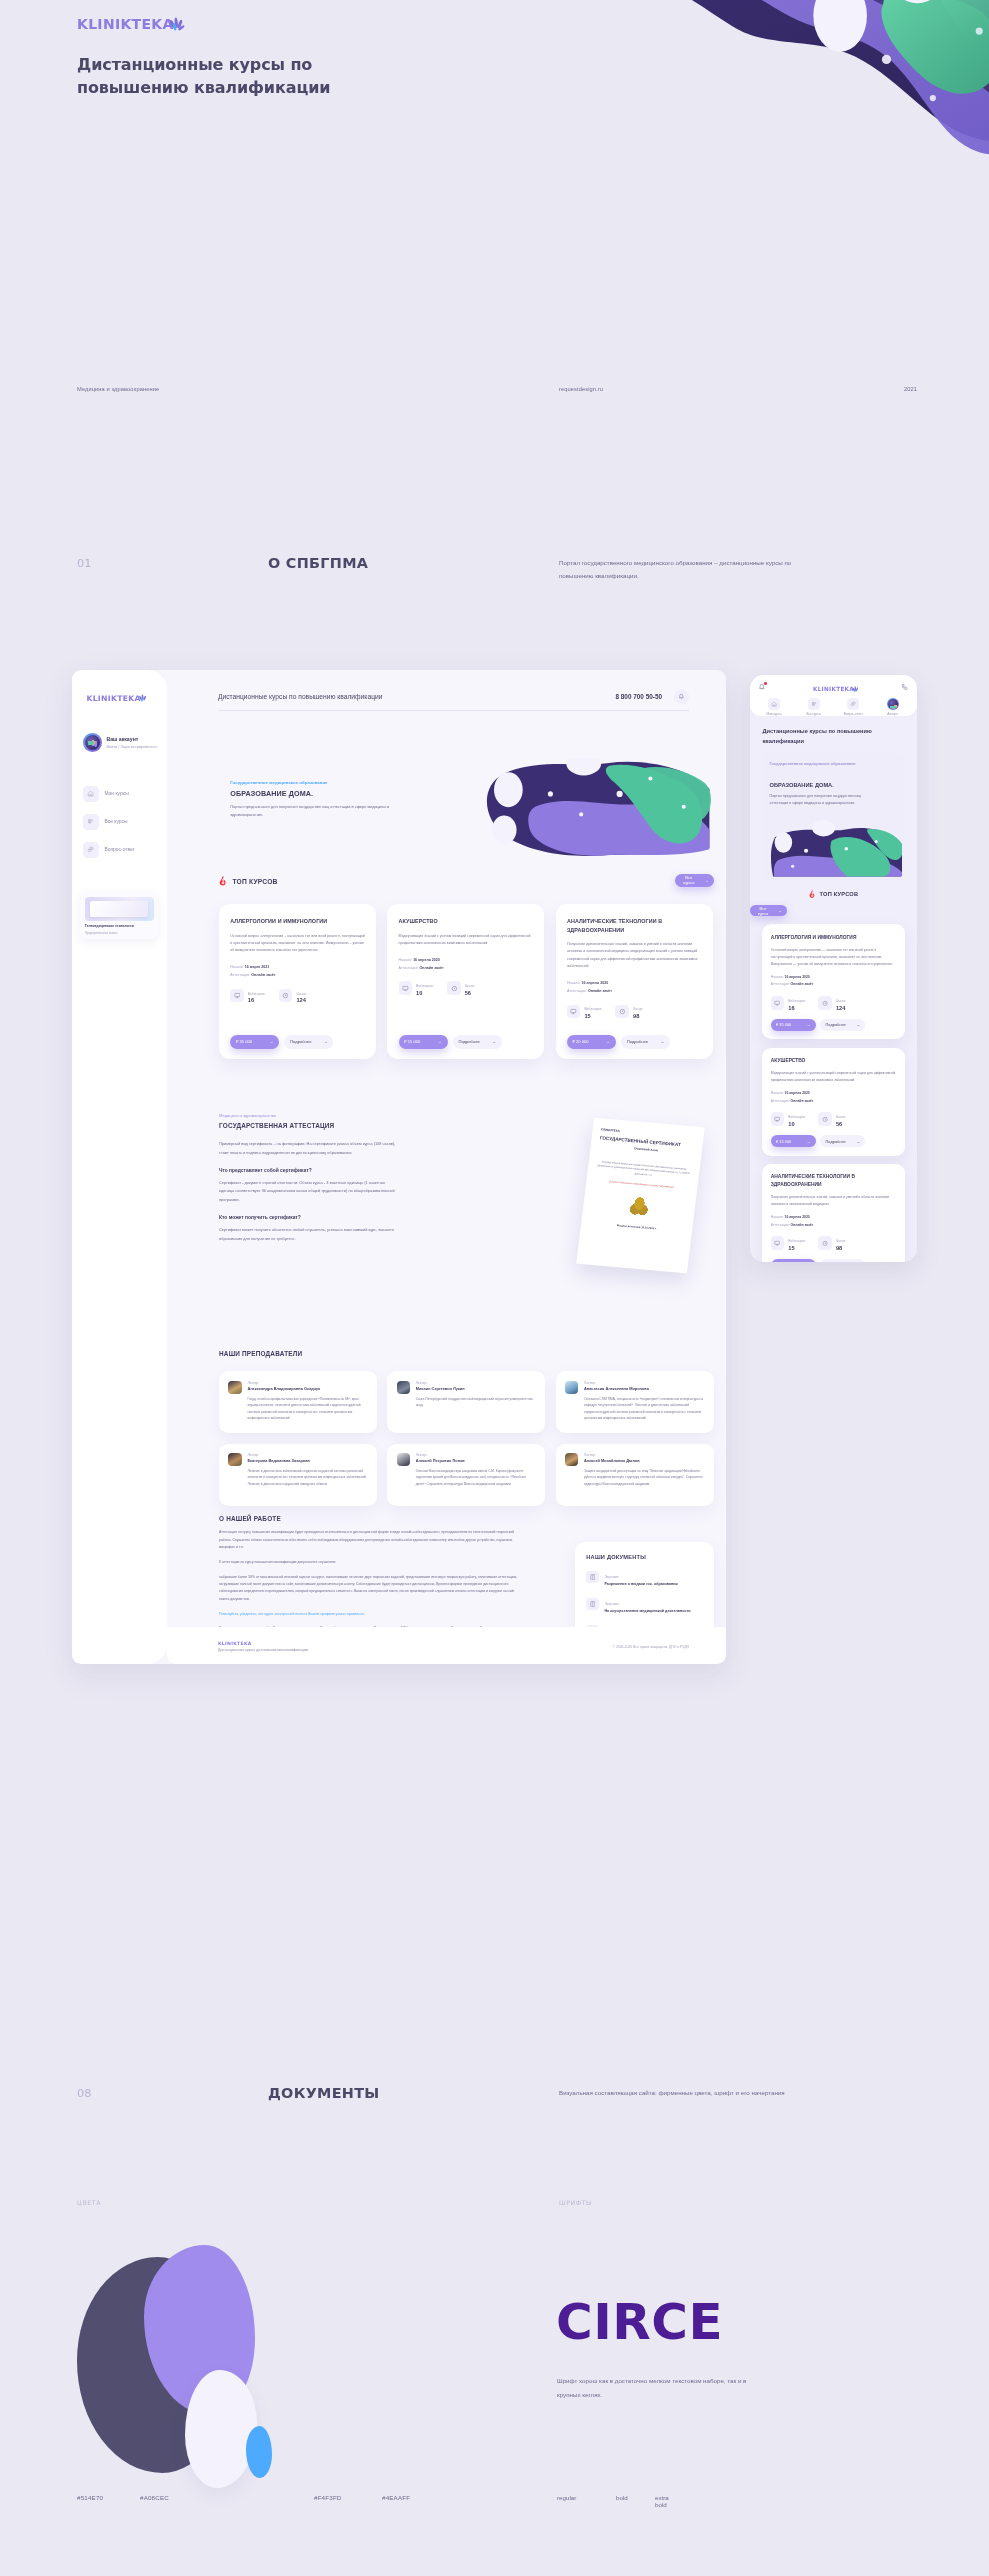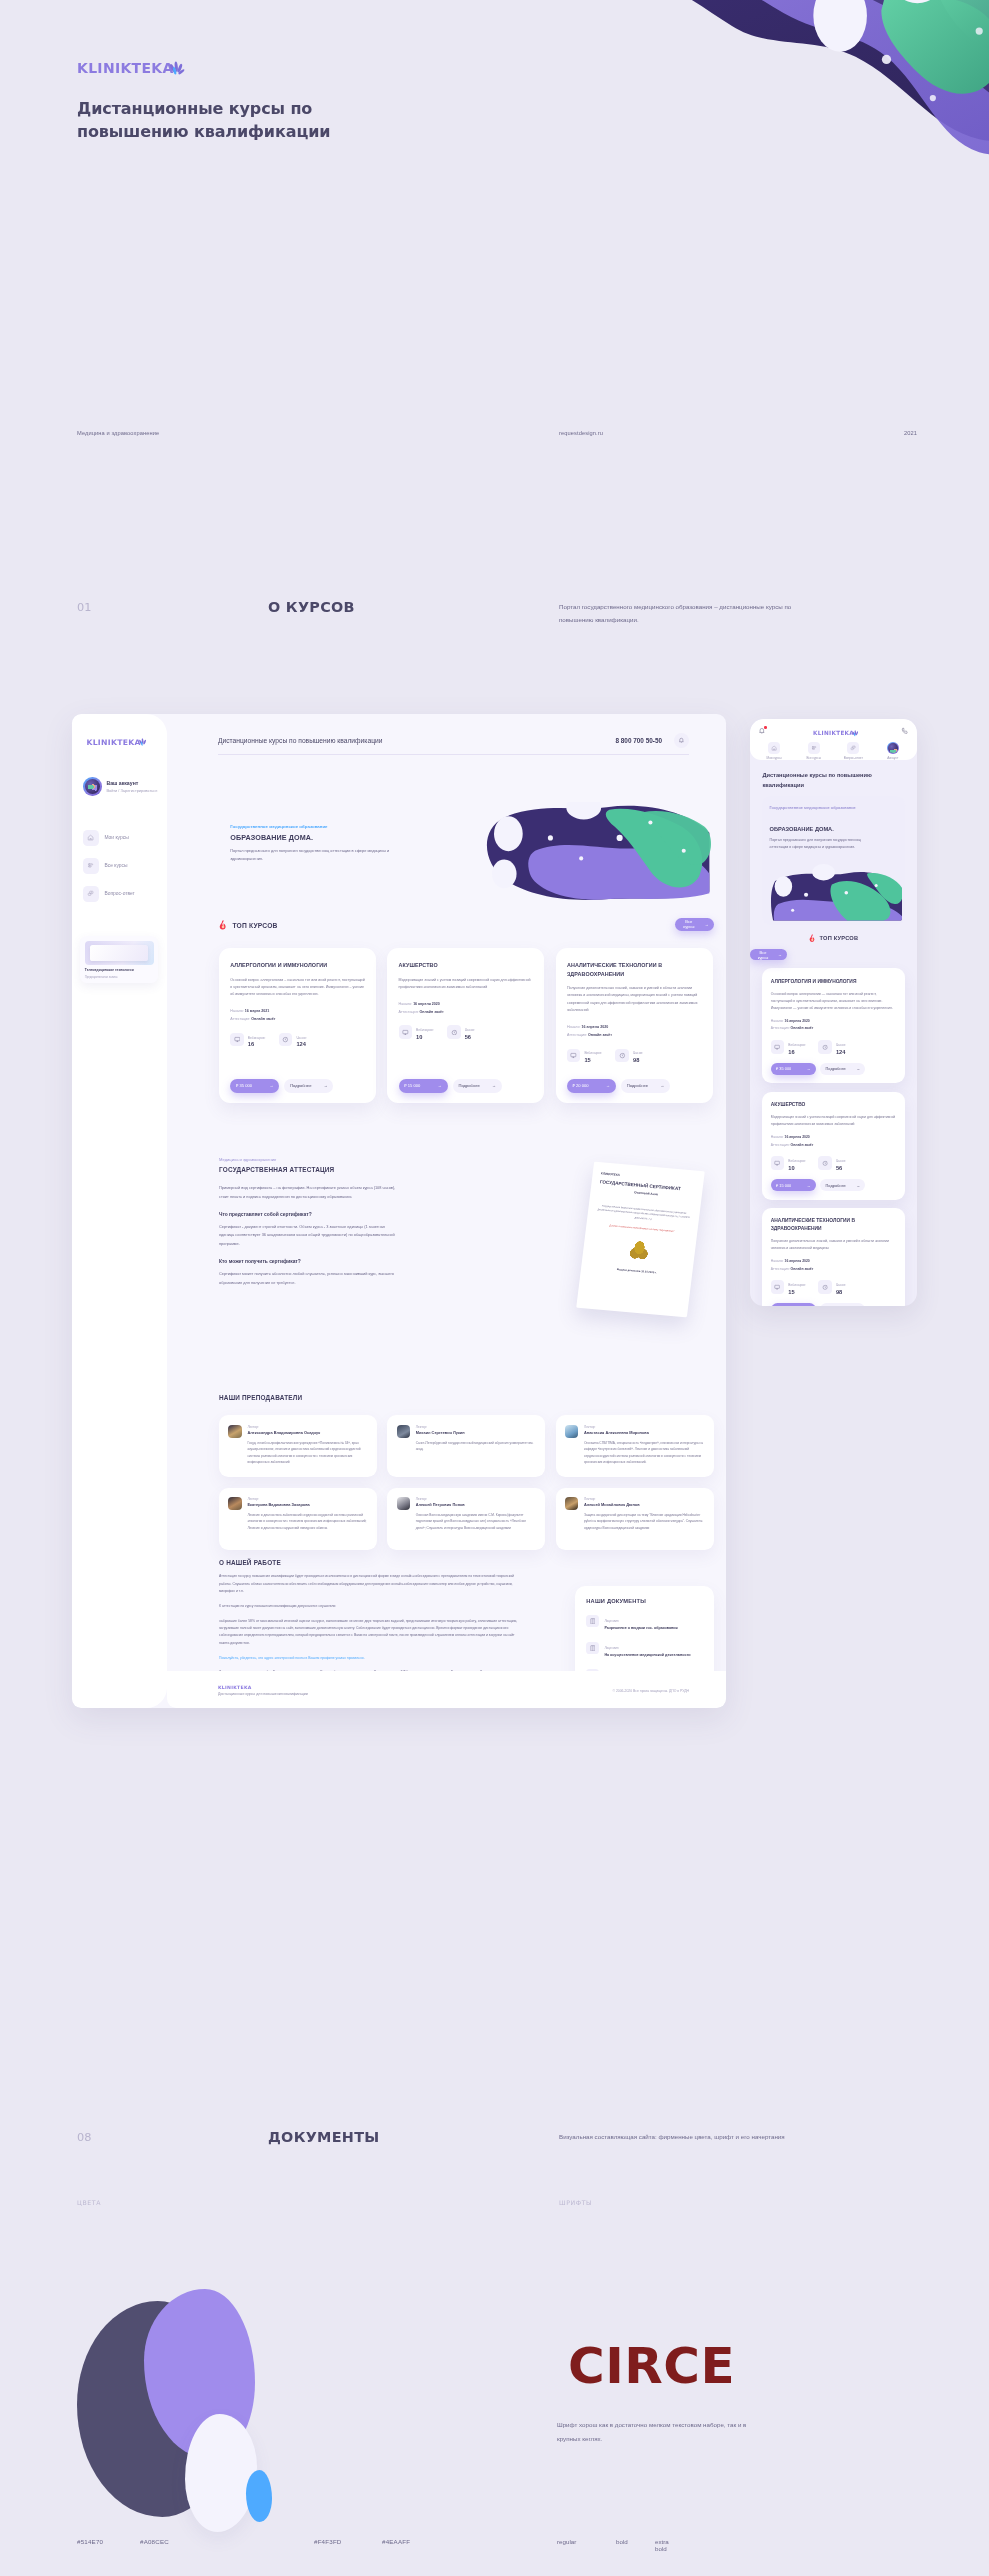--- a/index.html
+++ b/index.html
@@ -5,21 +5,21 @@
 <style>
   * { box-sizing: border-box; margin: 0; padding: 0; }
   html, body { background: #EAE8F3; }
   body {
     width: 989px; height: 3097px;
     position: relative; overflow: hidden;
     font-family: "Liberation Sans", "DejaVu Sans", sans-serif;
     color: #514E70;
     -webkit-font-smoothing: antialiased;
   }
-  .abs { position: absolute; margin-top: 44px; }
+  .abs { position: absolute; }
 
   
   #hero-blob {
     position: absolute; top: -31px; left: 526px; width: 515px; height: 289px;
     overflow: hidden;
   }
   .logo-word {
     font-weight: 800; letter-spacing: 0.3px; color: #8C7BE0;
     font-family: "DejaVu Sans", sans-serif;
   }
@@ -303,21 +303,21 @@
   }
   .blob-blue {
     position:absolute; left: 246px; top: 190px; width: 26px; height: 52px;
     background: #4EAAFF; border-radius: 52% 48% 48% 52% / 45% 55% 45% 55%;
   }
   .swatch-labels { position:absolute; left:0; top: 258px; width: 495px; }
   .swatch-labels span { position:absolute; font-size: 6.2px; color:#6E6A8C; letter-spacing:0.2px; }
 
   #typo { top: 2236px; left: 556px; width: 433px; height: 289px; }
   #typo .big {
-    position:absolute; left: 12px; top: 57px; font-size: 50px; font-weight: 800; color: #7f1d1d;
+    position:absolute; left: 0; top: 57px; font-size: 50px; font-weight: 800; color: #4c1d95;
     font-family: "DejaVu Sans", sans-serif; letter-spacing: 0.5px;
   }
   #typo .cap { position:absolute; left: 1px; top: 138px; width: 191px; font-size: 6.2px; line-height: 2.2; color:#6E6A8C; }
   #typo .weights { position:absolute; left: 1px; top: 258px; }
   #typo .weights span { position:absolute; font-size: 6.2px; color:#6E6A8C; }
 
   svg { display:block; }
 </style>
 </head>
 <body>
@@ -369,21 +369,21 @@
 <h1 class="abs" id="hero-title">Дистанционные курсы по повышению квалификации</h1>
 
 <div class="abs meta-row">
   <span class="meta-tag">Медицина и здравоохранение</span>
   <span class="meta-site">requestdesign.ru</span>
   <span class="meta-year">2021</span>
 </div>
 
 <div class="abs sec-head" style="top:546px">
   <div class="sec-num">01</div>
-  <div class="sec-title">О КУРСОВ</div>
+  <div class="sec-title">О СПБГПМА</div>
   <div class="sec-desc">Портал государственного медицинского образования – дистанционные курсы по повышению квалификации.</div>
 </div>
 
 <div class="abs" id="desktop-mock">
 
   <div id="dm-sidebar">
     <div class="sb-logo">
       <span class="logo-word">KLINIKTEKA</span><span class="leaf-mark">
         <svg width="9.3" height="8.8" viewBox="0 0 32 30" style="left:-3.1px;top:-6.7px">
           <g fill="#7E6FD9">

